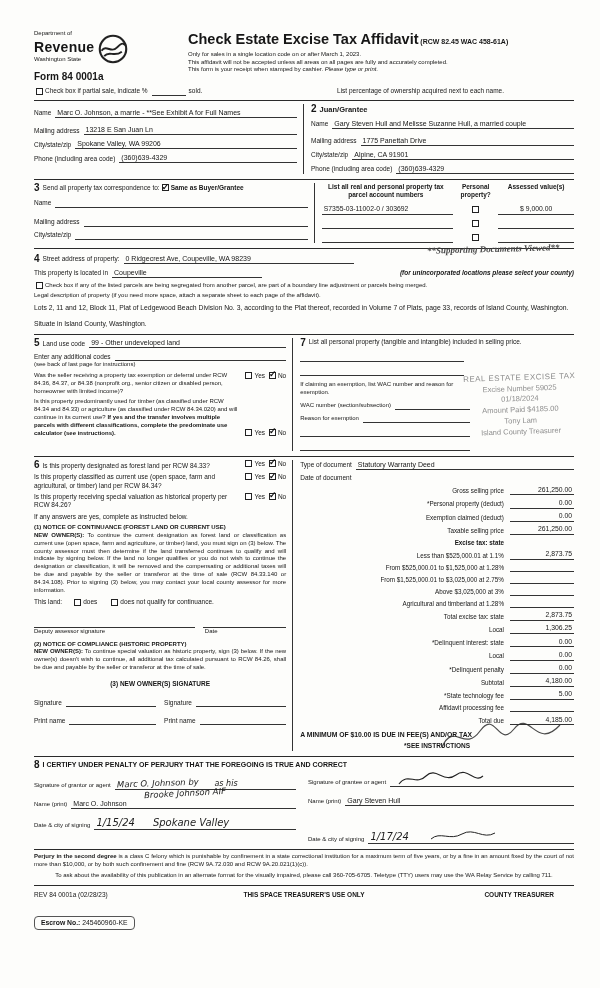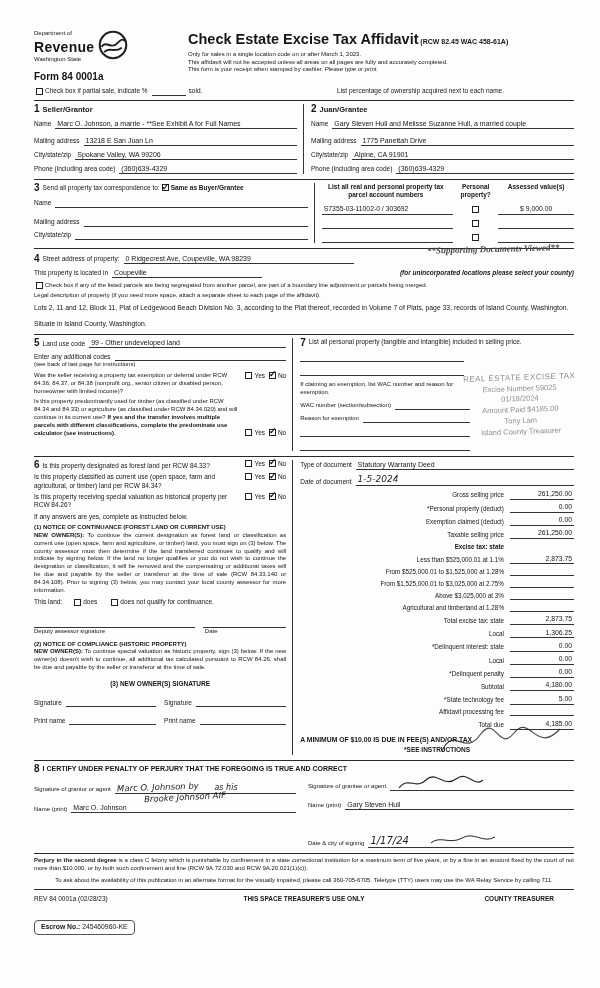--- a/index.html
+++ b/index.html
@@ -36,21 +36,21 @@
             font-weight:bold;font-size:9px;color:#4a4a4a;transform:rotate(-1.5deg)}
   .reet-stamp{position:absolute;right:-2px;top:34px;text-align:center;color:#8f8f8f;transform:rotate(-2deg);line-height:1.45}
   .reet-stamp .t1{font-size:8px;letter-spacing:.5px}
   .reet-stamp .t2{font-size:7.5px}
   .blank{border-bottom:1px solid #333;height:10px;margin-top:4px}
   .phead{font-weight:bold;text-align:center}
   .pc1{width:52%;padding-right:3px}.pc2{width:18%;text-align:center}.pc3{width:30%;text-align:center}
   .prow{display:flex;align-items:flex-end;margin-top:5px}
   .prow .pv{border-bottom:1px solid #333;min-height:9px;font-size:6.8px;padding:0 2px}
   .scrawl{position:absolute;pointer-events:none}
-  .logo-wrap{display:flex;align-items:flex-start;gap:4px}
+  .logo-wrap{display:flex;align-items:flex-end;gap:4px}
 </style>
 </head>
 <body>
 
 <div class="page">
 
   
   <div class="row">
     <div style="width:150px">
       <div class="logo-wrap">
@@ -88,21 +88,20 @@
     <span class="v short"></span>
     <span class="lab" style="margin-left:3px">sold.</span>
     <span style="flex:1"></span>
     <span>List percentage of ownership acquired next to each name.</span>
     <span style="flex:0 0 70px"></span>
   </div>
 
   
   <div class="cols hr sec" style="margin-top:4px">
     <div class="half c-l">
-      <div><span class="num">1</span><span class="sechead">Seller/Grantor</span></div>
       <div class="fl">
           <span class="lab">Name</span>
           <span class="v">Marc O. Johnson, a marrie - **See Exhibit A for Full Names</span>
         </div>
       <div class="fl" style="margin-top:7px">
           <span class="lab">Mailing address</span>
           <span class="v">13218 E San Juan Ln</span>
         </div>
       <div class="fl">
           <span class="lab">City/state/zip</span>
@@ -320,21 +319,20 @@
       </div>
     </div>
 
     <div style="width:52%;position:relative" class="c-r">
       <div class="fl" style="margin-top:0">
         <span class="lab">Type of document</span>
         <span class="v">Statutory Warranty Deed</span>
       </div>
       <div class="fl">
         <span class="lab">Date of document</span>
-        <span class="v"><span class="hand" style="font-size:9px">1-5-2024</span></span>
       </div>
       <div class="trow">
           <span class="tl">Gross selling price</span>
           <span class="tv">261,250.00</span>
         </div>
       <div class="trow">
           <span class="tl">*Personal property (deduct)</span>
           <span class="tv">0.00</span>
         </div>
       <div class="trow">
@@ -426,20 +424,27 @@
           <span class="v">
             <span class="hand" style="font-size:8.5px;transform:rotate(-2deg);display:inline-block">Marc O. Johnson by</span>
             <span class="hand" style="font-size:8px;margin-left:14px">as his</span>
           </span>
         </div>
         <div class="hand" style="position:absolute;left:110px;top:10px;font-size:8.5px;transform:rotate(-3deg)">Brooke Johnson AIF</div>
         <div class="fl" style="margin-top:9px">
           <span class="lab fs6">Name (print)</span>
           <span class="v">Marc O. Johnson</span>
         </div>
+        <div class="fl" style="margin-top:7px">
+          <span class="lab fs6">Date &amp; city of signing</span>
+          <span class="v">
+            <span class="hand" style="font-size:10px">1/15/24</span>
+            <span class="hand" style="font-size:10px;margin-left:16px">Spokane Valley</span>
+          </span>
+        </div>
       </div>
       <div class="half" style="padding-left:4px">
         <div class="fl" style="margin-top:0">
           <span class="lab fs6">Signature of grantee or agent</span>
           <span class="v" style="position:relative">
             <svg class="scrawl" style="left:6px;bottom:-2px" width="90" height="18" viewBox="0 0 90 18">
               <path d="M3 14 C 12 2, 20 16, 30 6 S 48 14, 60 5 S 78 14, 87 6" stroke="#222" stroke-width="1.1" fill="none"></path>
             </svg>
           </span>
         </div>

